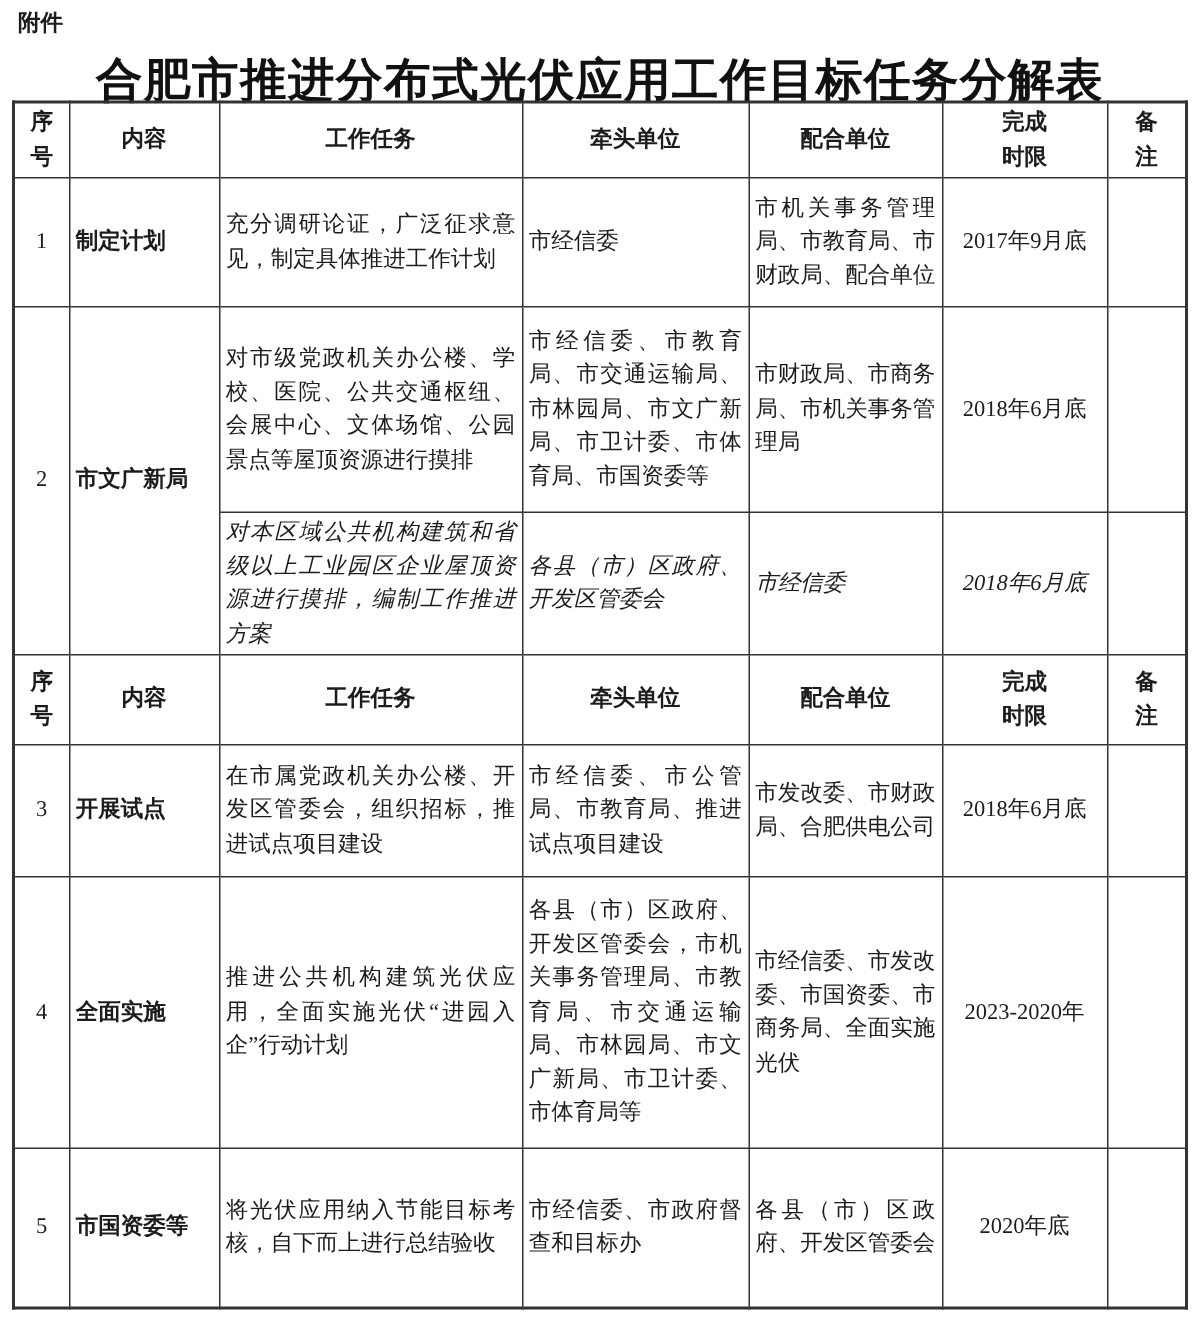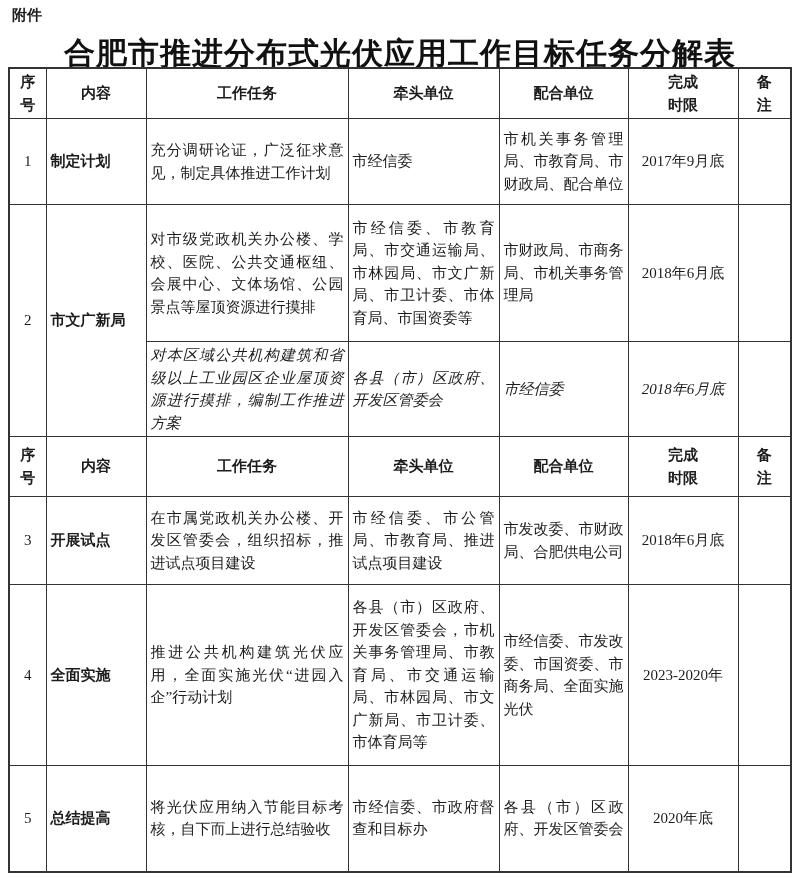--- a/index.html
+++ b/index.html
@@ -167,21 +167,21 @@
         <td class="cell-bold">全面实施</td>
         <td class="cell-just">推进公共机构建筑光伏应用，全面实施光伏“进园入企”行动计划</td>
         <td class="cell-just">各县（市）区政府、开发区管委会，市机关事务管理局、市教育局、市交通运输局、市林园局、市文广新局、市卫计委、市体育局等</td>
         <td class="cell-just">市经信委、市发改委、市国资委、市商务局、全面实施光伏</td>
         <td class="cell-center">2023-2020年</td>
         <td class="cell-center"></td>
       </tr>
 
       <tr class="h-row5">
         <td class="cell-center">5</td>
-        <td class="cell-bold">总结提高</td>
+        <td class="cell-bold">市国资委等</td>
         <td class="cell-just">将光伏应用纳入节能目标考核，自下而上进行总结验收</td>
         <td class="cell-just">市经信委、市政府督查和目标办</td>
         <td class="cell-just">各县（市）区政府、开发区管委会</td>
         <td class="cell-center">2020年底</td>
         <td class="cell-center"></td>
       </tr>
     </tbody>
   </table>
 
 </div>

